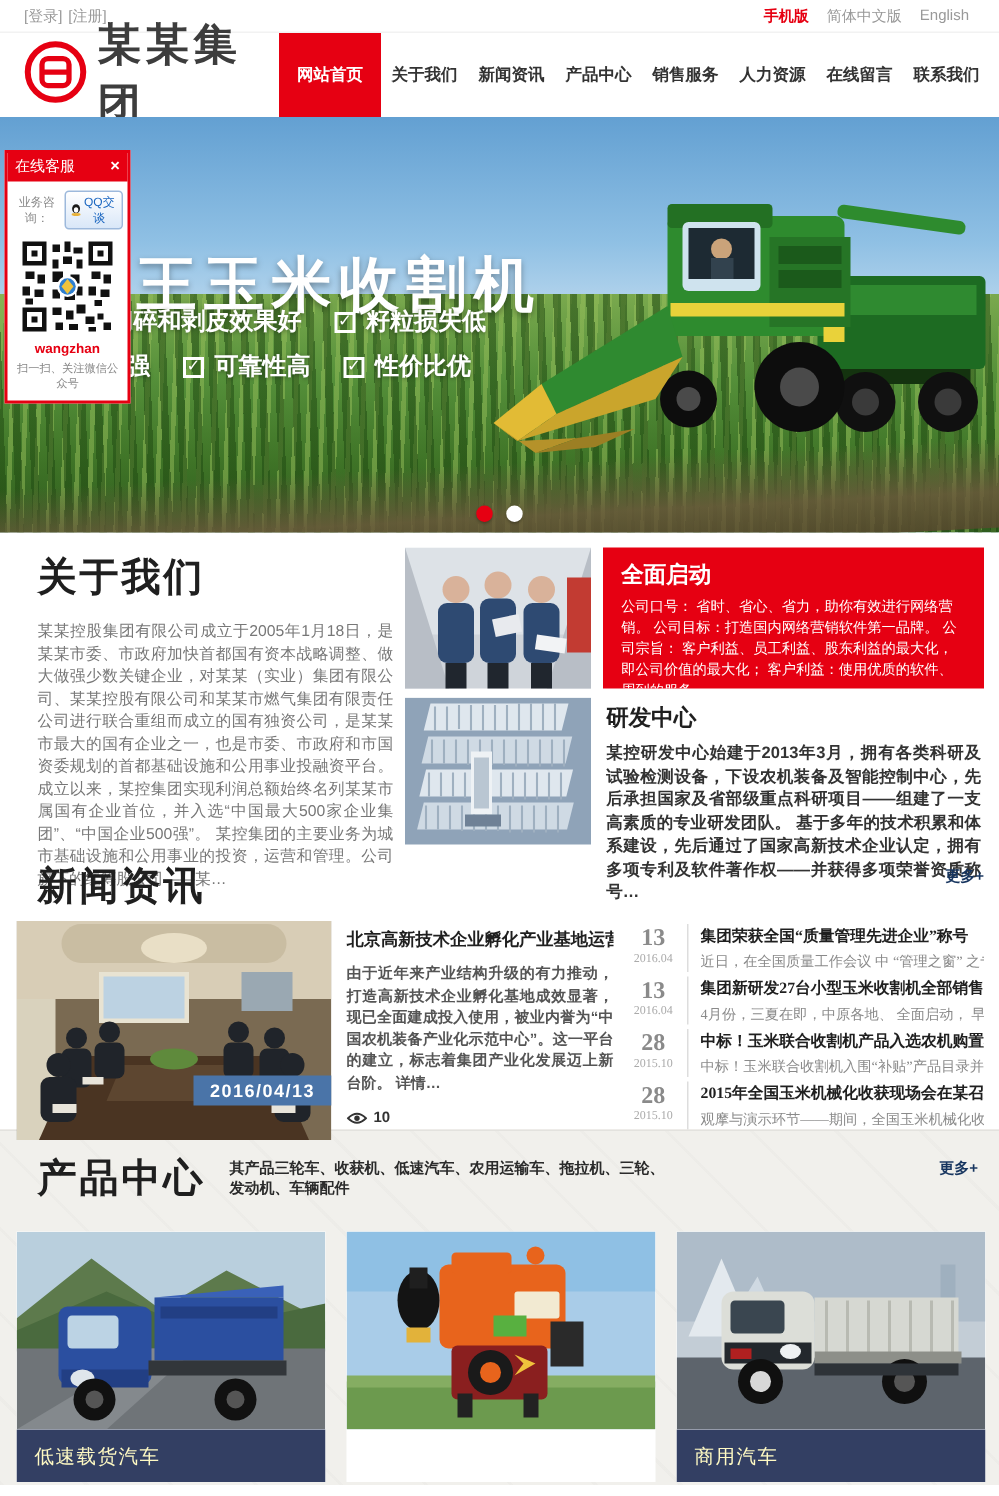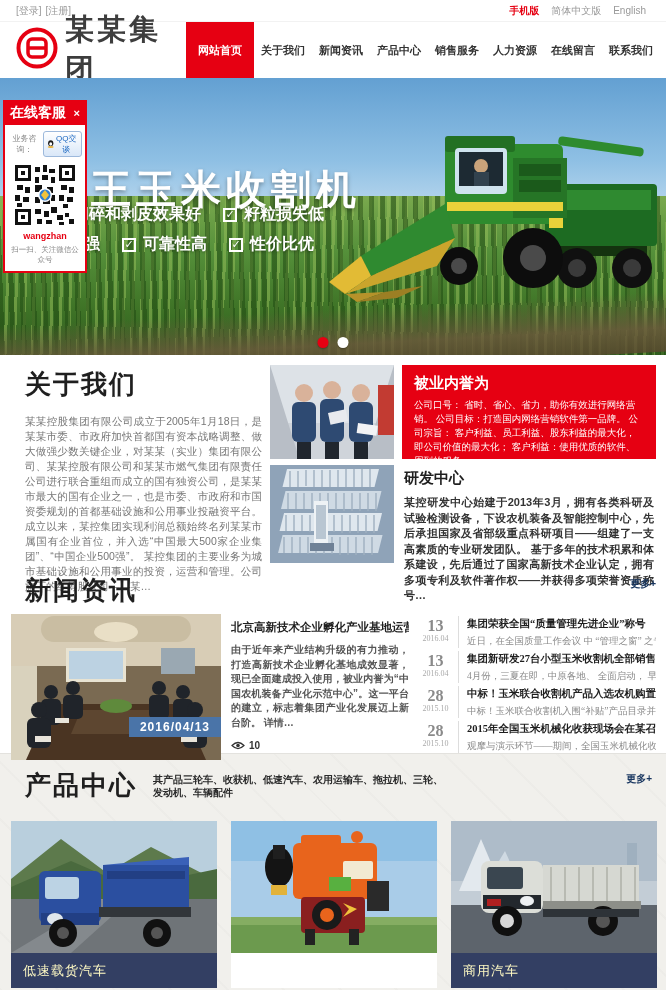--- a/index.html
+++ b/index.html
@@ -41,21 +41,21 @@
   .feat { display:flex; align-items:center; gap:7px; }
   .chk { display:inline-flex; width:14px; height:14px; border:2px solid #fff; align-items:center;
          justify-content:center; font-size:11px; line-height:1; }
   .dots { position:absolute; bottom:7px; left:50%; transform:translateX(-50%); display:flex; gap:9px; }
   .dot { width:11px; height:11px; border-radius:50%; background:#fff; box-shadow:0 1px 2px rgba(0,0,0,.3); cursor:pointer; }
   .dot.active { background:#e60012; }
 
   
   .widget { position:absolute; left:3px; top:100px; width:84px; background:#fff; border:2px solid #e60012; z-index:9; }
   .widget-header { background:#e60012; color:#fff; display:flex; align-items:center; padding:2px 5px 3px; }
-  .widget-title { font-size:14px; font-weight:bold; }
+  .widget-title { font-size:10px; font-weight:normal; }
   .widget-close { margin-left:auto; font-size:11px; font-weight:bold; cursor:pointer; line-height:1; }
   .widget-body { padding:6px 3px 6px; text-align:center; }
   .qq-row { display:flex; align-items:center; justify-content:center; gap:2px; font-size:8px; color:#888; }
   .qq-btn { display:inline-flex; align-items:center; gap:0; background:linear-gradient(#ffffff,#d9e7f8);
             border:1px solid #9db9dc; border-radius:3px; padding:1px 3px; font-size:8px; color:#1a66c0; cursor:pointer; }
   .qr-wrap { margin:6px auto 4px; width:64px; height:64px; }
   .qr-name { color:#e60012; font-size:9px; font-weight:bold; margin-top:1px; }
   .qr-tip { color:#888; font-size:7.5px; margin-top:4px; }
 
   
@@ -344,21 +344,21 @@
             <path d="M14 72 v16 M22 72 v16 M30 72 v16 M38 72 v17 M46 72 v17 M54 72 v17 M62 72 v17 M70 72 v18 M78 72 v18 M86 72 v18 M94 72 v18 M102 72 v18"></path>
           </g>
           <rect x="44" y="36" width="14" height="42" fill="#eef2f5"></rect>
             <rect x="46" y="40" width="10" height="34" fill="#b9c6d2"></rect>
           <rect x="40" y="78" width="24" height="8" fill="#6f8196"></rect>
         </svg>
       </div>
     </div>
     <div class="about-right">
       <div class="culture-box">
-        <div class="culture-h">被业内誉为</div>
+        <div class="culture-h">全面启动</div>
         <div class="culture-p">公司口号： 省时、省心、省力，助你有效进行网络营销。 公司目标：打造国内网络营销软件第一品牌。 公司宗旨： 客户利益、员工利益、股东利益的最大化，即公司价值的最大化； 客户利益：使用优质的软件、周到的服务…</div>
       </div>
       <div class="rd-box">
         <div class="rd-h">研发中心</div>
         <div class="rd-p">某控研发中心始建于2013年3月，拥有各类科研及试验检测设备，下设农机装备及智能控制中心，先后承担国家及省部级重点科研项目——组建了一支高素质的专业研发团队。 基于多年的技术积累和体系建设，先后通过了国家高新技术企业认定，拥有多项专利及软件著作权——并获得多项荣誉资质称号…</div>
       </div>
     </div>
   </div>
 
   <div class="news">

